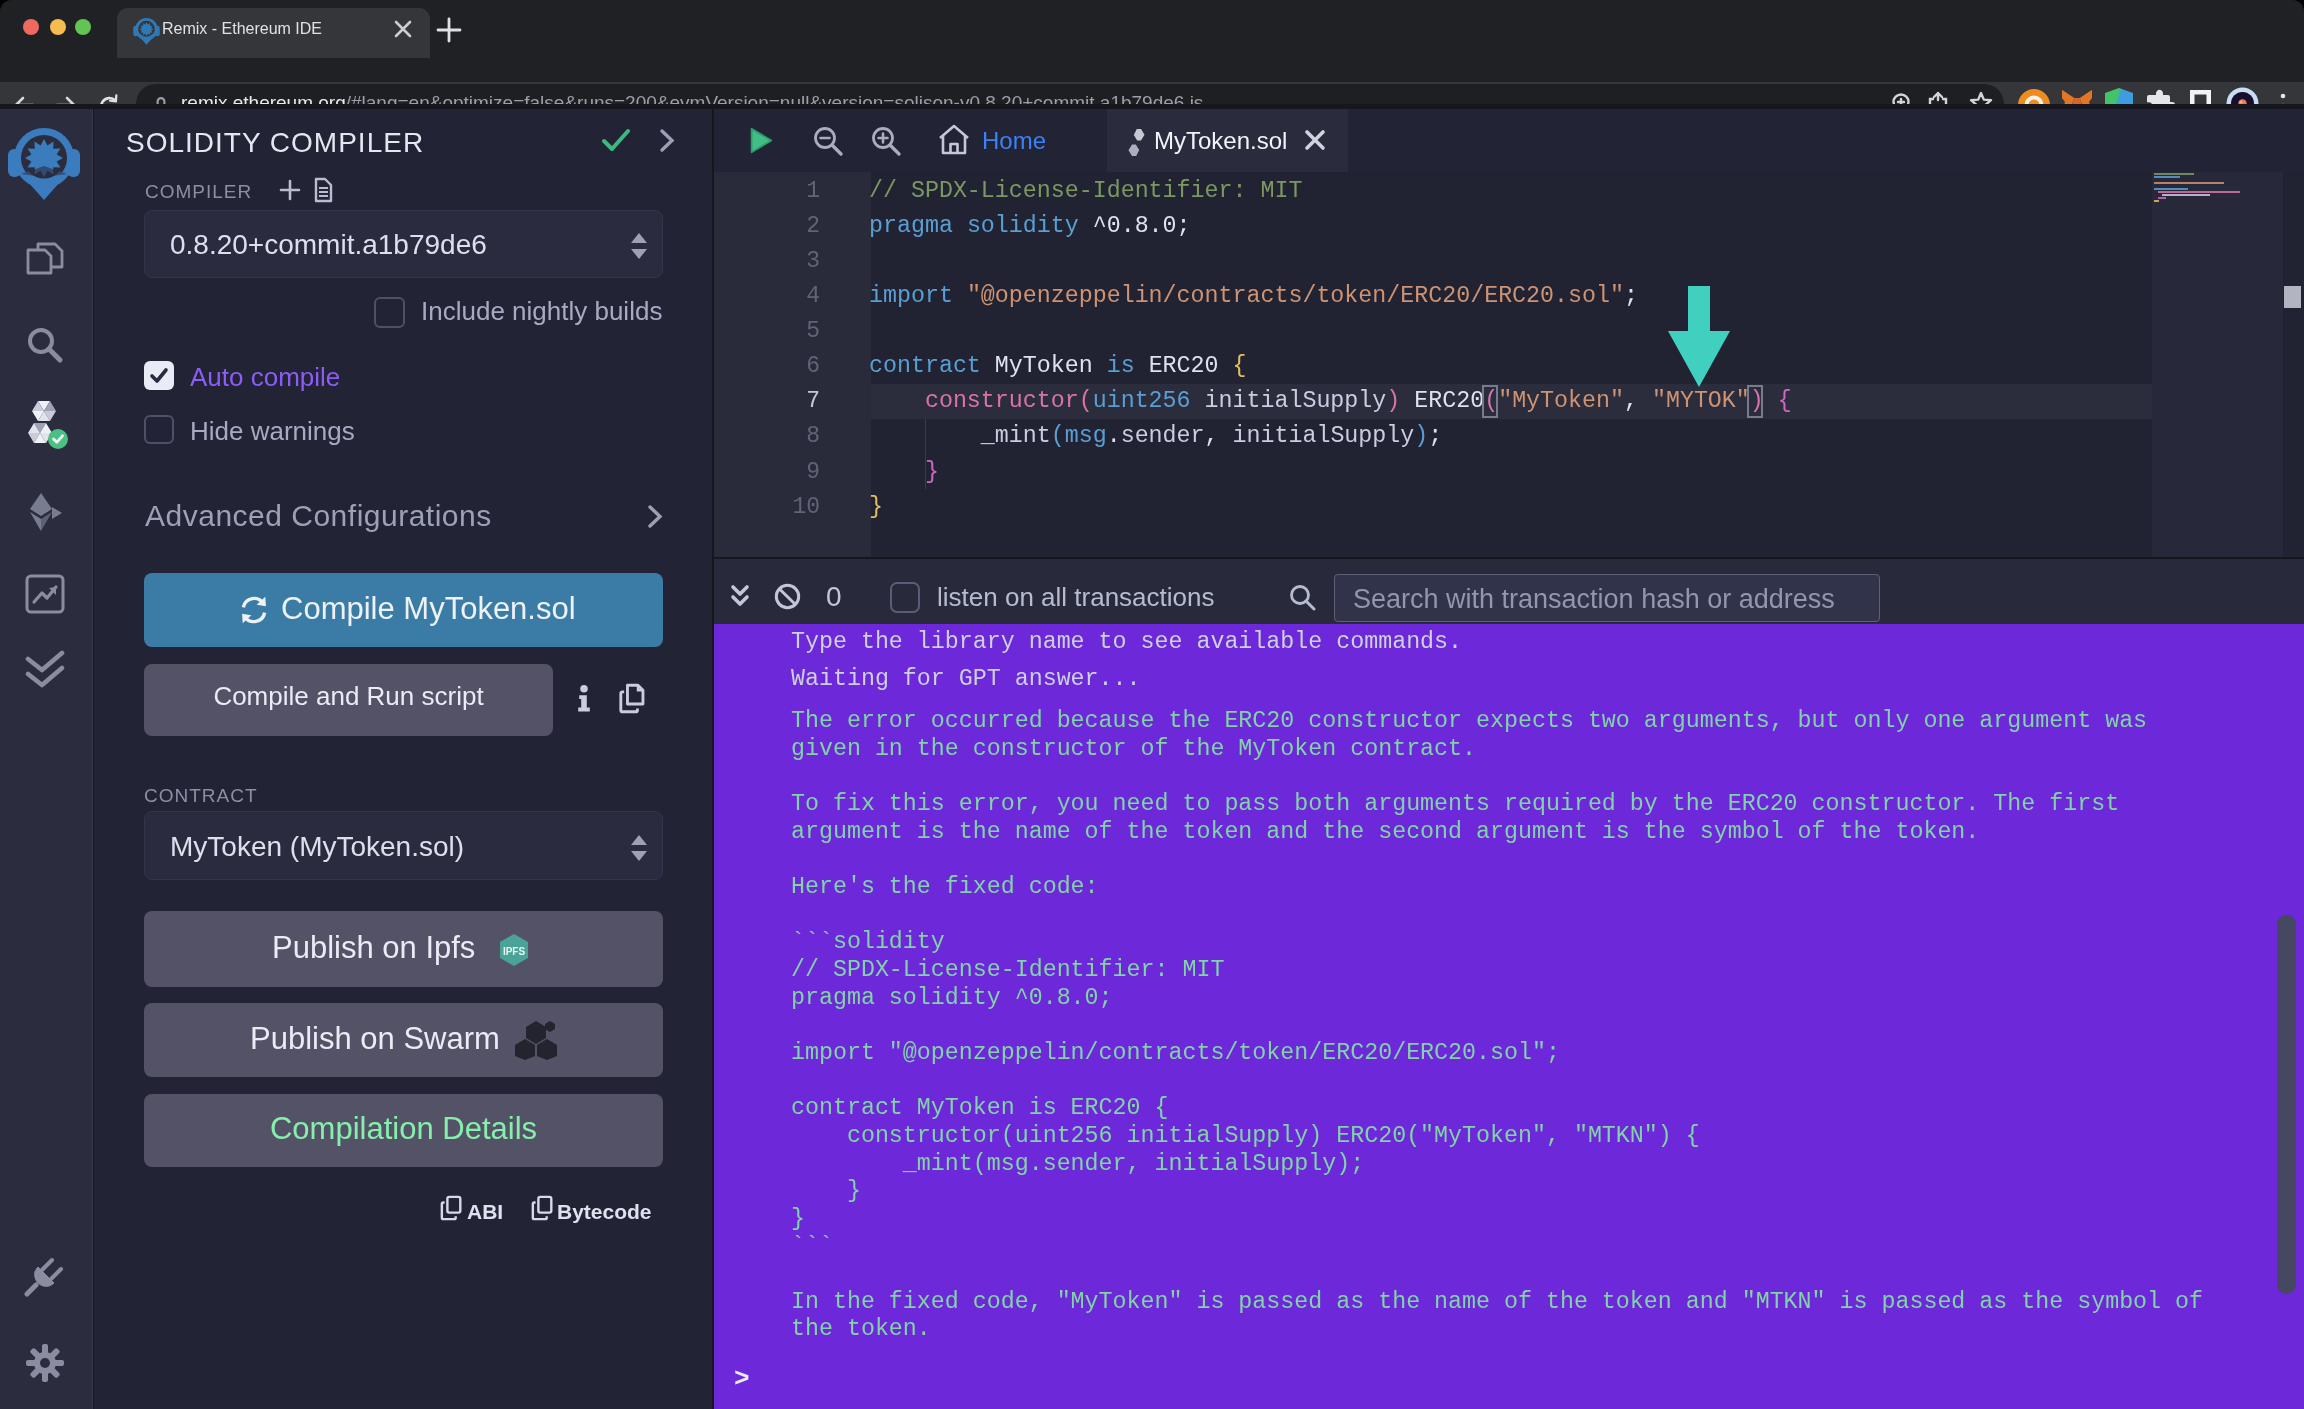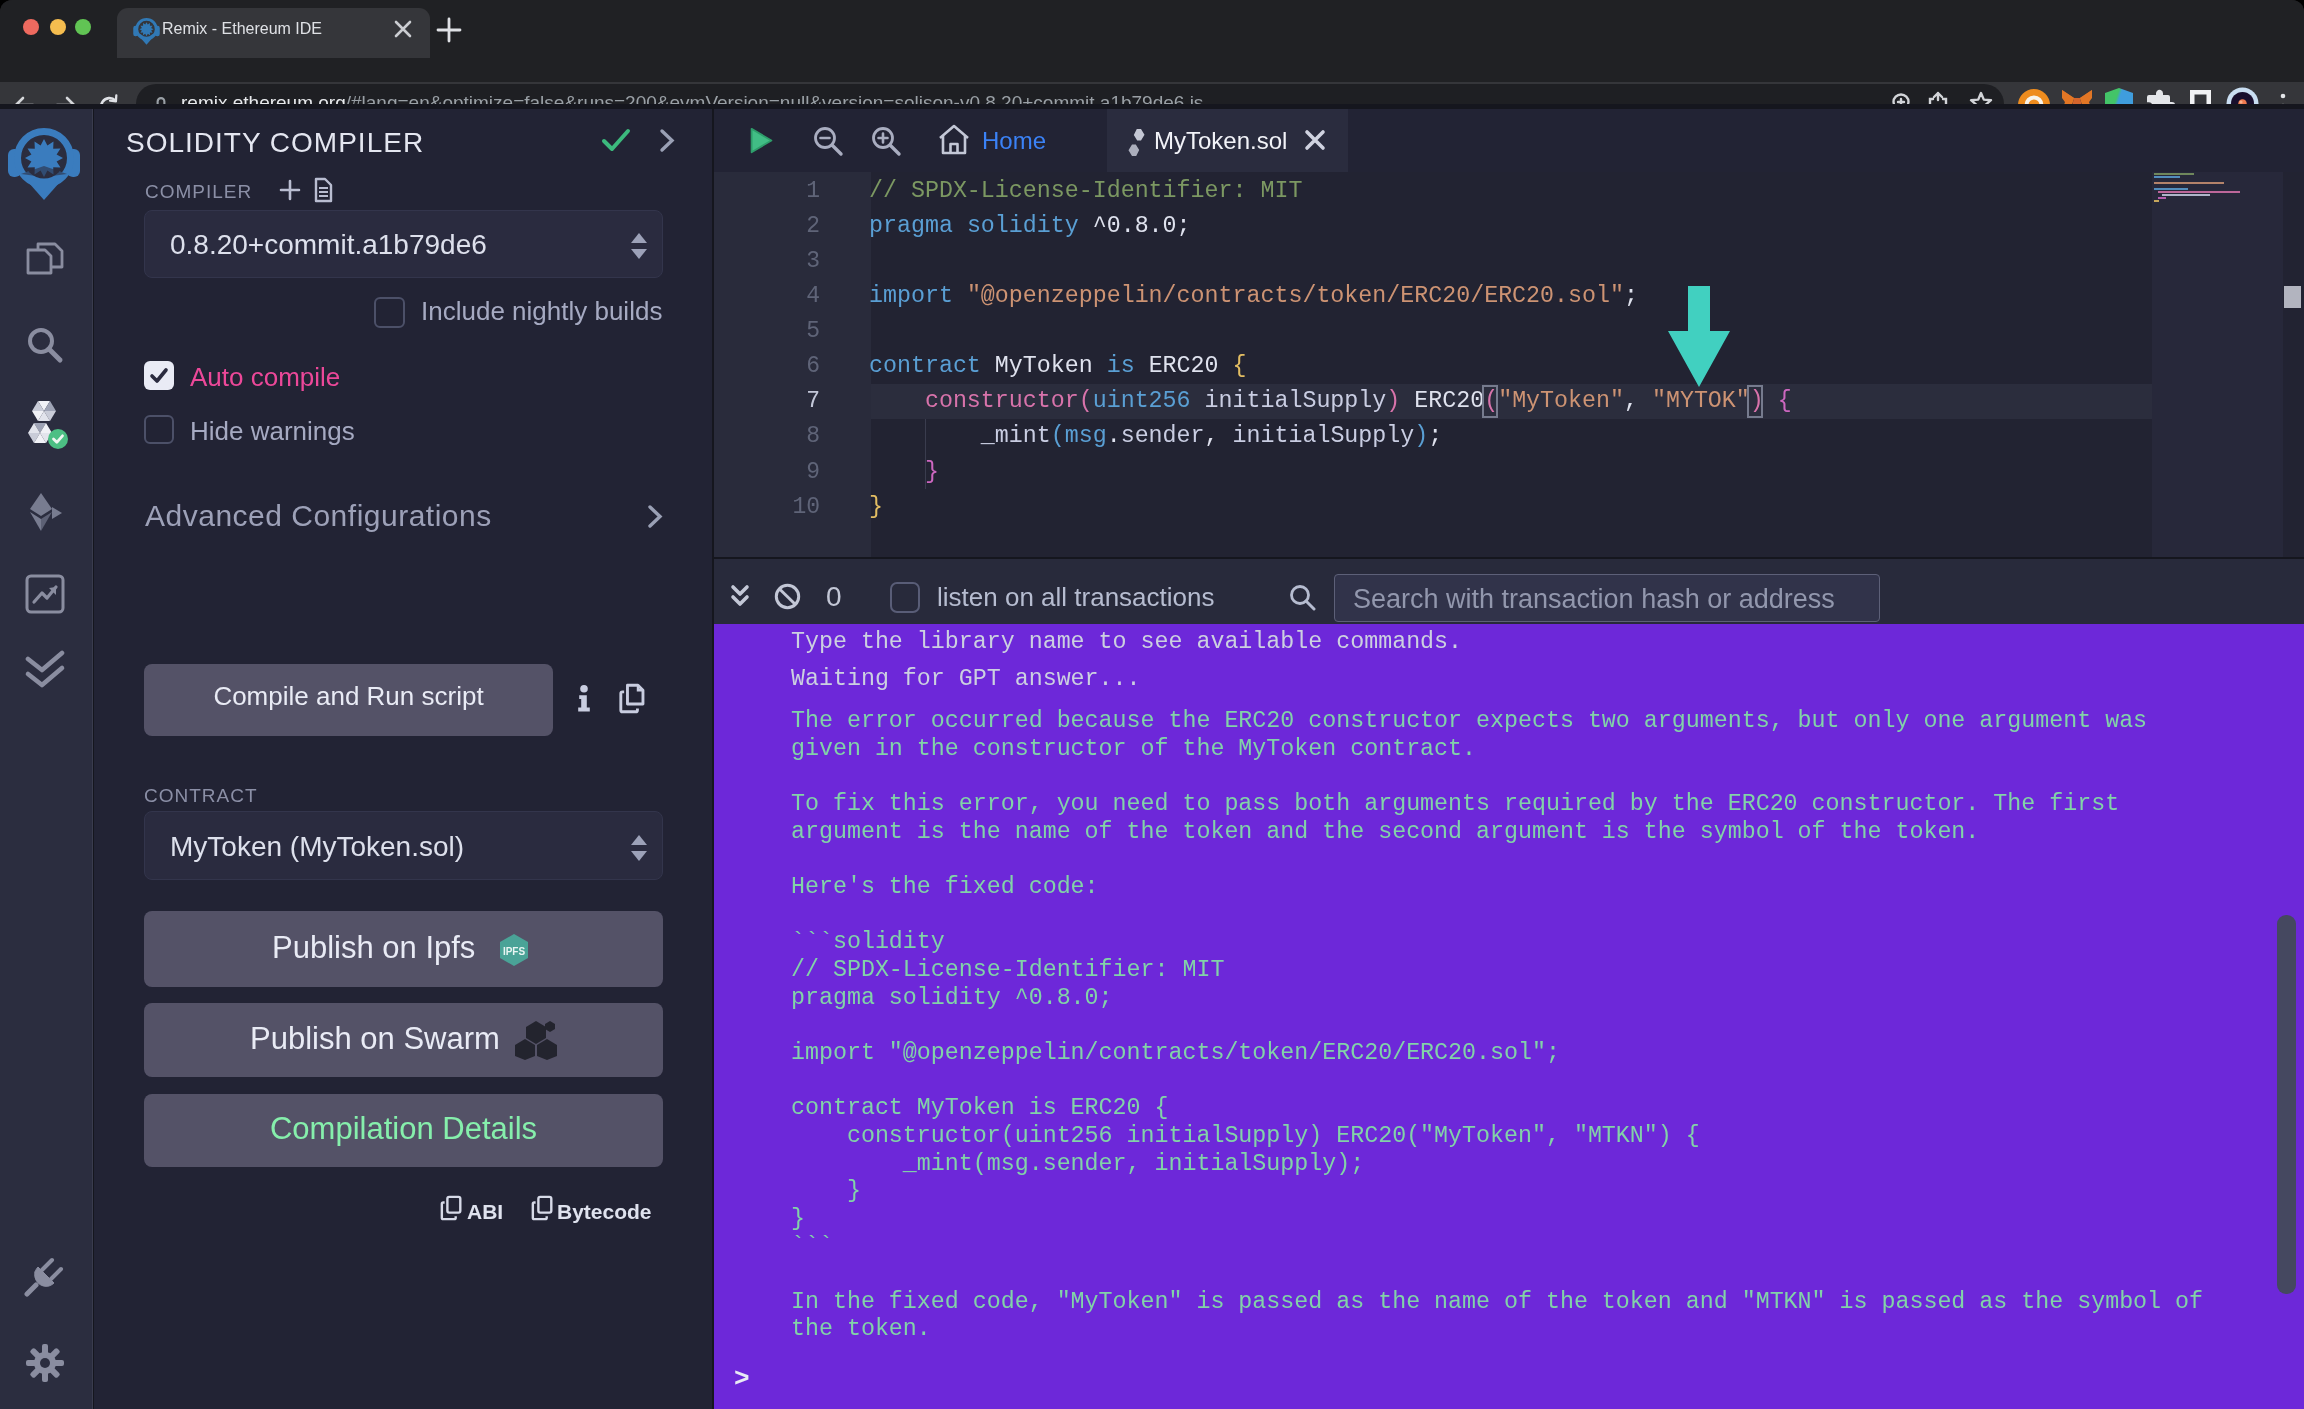--- a/index.html
+++ b/index.html
@@ -267,27 +267,38 @@
           <div class="sa-up"></div>
           <div class="sa-dn"></div>
         </div>
       <div class="cb" style="left:280px; top:188px; width:31px; height:31px;"></div>
       <div class="abs" style="left:327px; top:187px; font-size:26px; color:#a6aac2;">Include nightly builds</div>
       <div class="abs" style="left:50px; top:252px; width:30px; height:29px; background:#e9ebf5; border-radius:6px;">
         <svg width="30" height="29" viewBox="0 0 30 29">
             <path d="M8 15 L13 20 L22 9" fill="none" stroke="#2a2b3f" stroke-width="3.6" stroke-linecap="round" stroke-linejoin="round"></path>
           </svg>
       </div>
-      <div class="abs" style="left:96px; top:253px; font-size:26px; color:#ec4899;">Auto compile</div>
+      <div class="abs" style="left:96px; top:253px; font-size:26px; color:#8b5cf6;">Auto compile</div>
       <div class="cb" style="left:50px; top:306px; width:30px; height:29px;"></div>
       <div class="abs" style="left:96px; top:307px; font-size:26px; color:#a6aac2;">Hide warnings</div>
       <div class="abs" style="left:51px; top:390px; font-size:30px; letter-spacing:0.5px; color:#9da1b8;">Advanced Configurations</div>
       <svg class="abs" style="left:552px; top:395px;" width="18" height="25" viewBox="0 0 18 25">
           <path d="M4 3 L14 12.5 L4 22" fill="none" stroke="#9aa0b5" stroke-width="3.4" stroke-linecap="round"></path>
         </svg>
+      <div class="btn" style="left:50px; top:464px; width:519px; height:74px; background:#3a7ca6;">
+        <svg class="abs" style="left:93px; top:20px;" width="34" height="34" viewBox="0 0 32 32">
+          <g fill="none" stroke="#eef2f7" stroke-width="3.2">
+            <path d="M6 13.5 a10.2 10.2 0 0 1 18.8 -3.4"></path>
+            <path d="M26 18.5 a10.2 10.2 0 0 1 -18.8 3.4"></path>
+          </g>
+          <polygon points="26.6,3.6 27.2,12.5 18.5,11.0" fill="#eef2f7"></polygon>
+          <polygon points="5.4,28.4 4.8,19.5 13.5,21.0" fill="#eef2f7"></polygon>
+        </svg>
+        <div class="abs" style="left:137px; top:18px; font-size:31px; color:#eef2f7;">Compile MyToken.sol</div>
+      </div>
       <div class="btn btn-gray" style="left:50px; top:555px; width:409px; height:72px;">
         <div class="abs" style="left:0; width:409px; top:17px; font-size:26px; color:#e9ebf5;">Compile and Run script</div>
       </div>
       <svg class="abs" style="left:483px; top:576px;" width="14" height="27" viewBox="0 0 14 27">
         <circle cx="7" cy="3.8" r="3.8" fill="#c9cde0"></circle>
         <path d="M2.2 10.2 H9.8 V22.6 H12.8 V26.4 H1.2 V22.6 H4.2 V14 H2.2 Z" fill="#c9cde0"></path>
       </svg>
       <svg class="abs" style="left:524px; top:574px;" width="30" height="31" viewBox="0 0 26 28">
           <path d="M8 2 H17.5 L22 6.5 V19 H8 Z" fill="none" stroke="#c9cde0" stroke-width="2.6" stroke-linejoin="round"></path>
           <path d="M17.5 2 V6.5 H22" fill="none" stroke="#c9cde0" stroke-width="2.2"></path>

